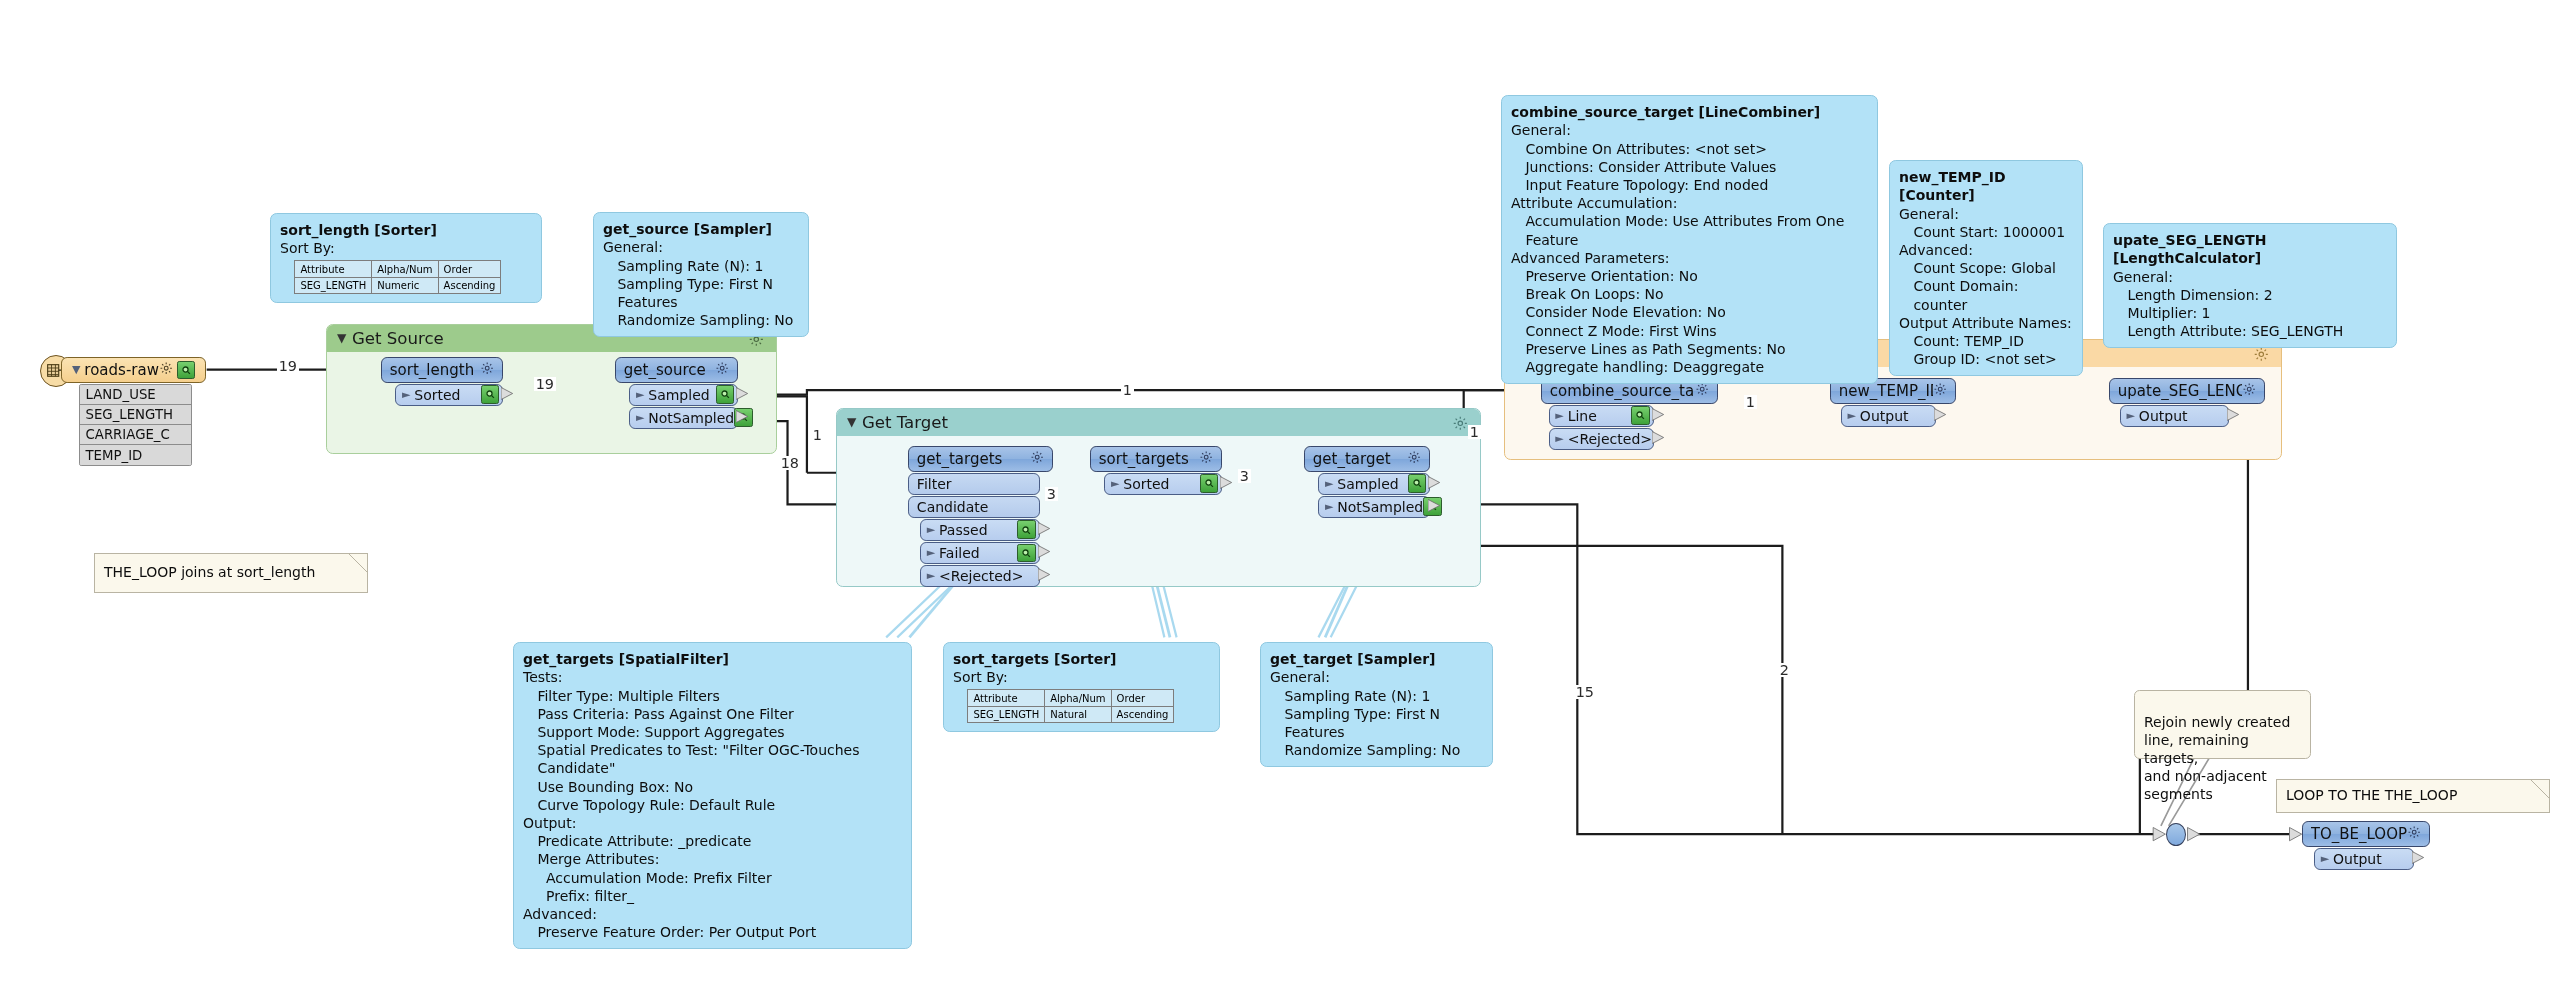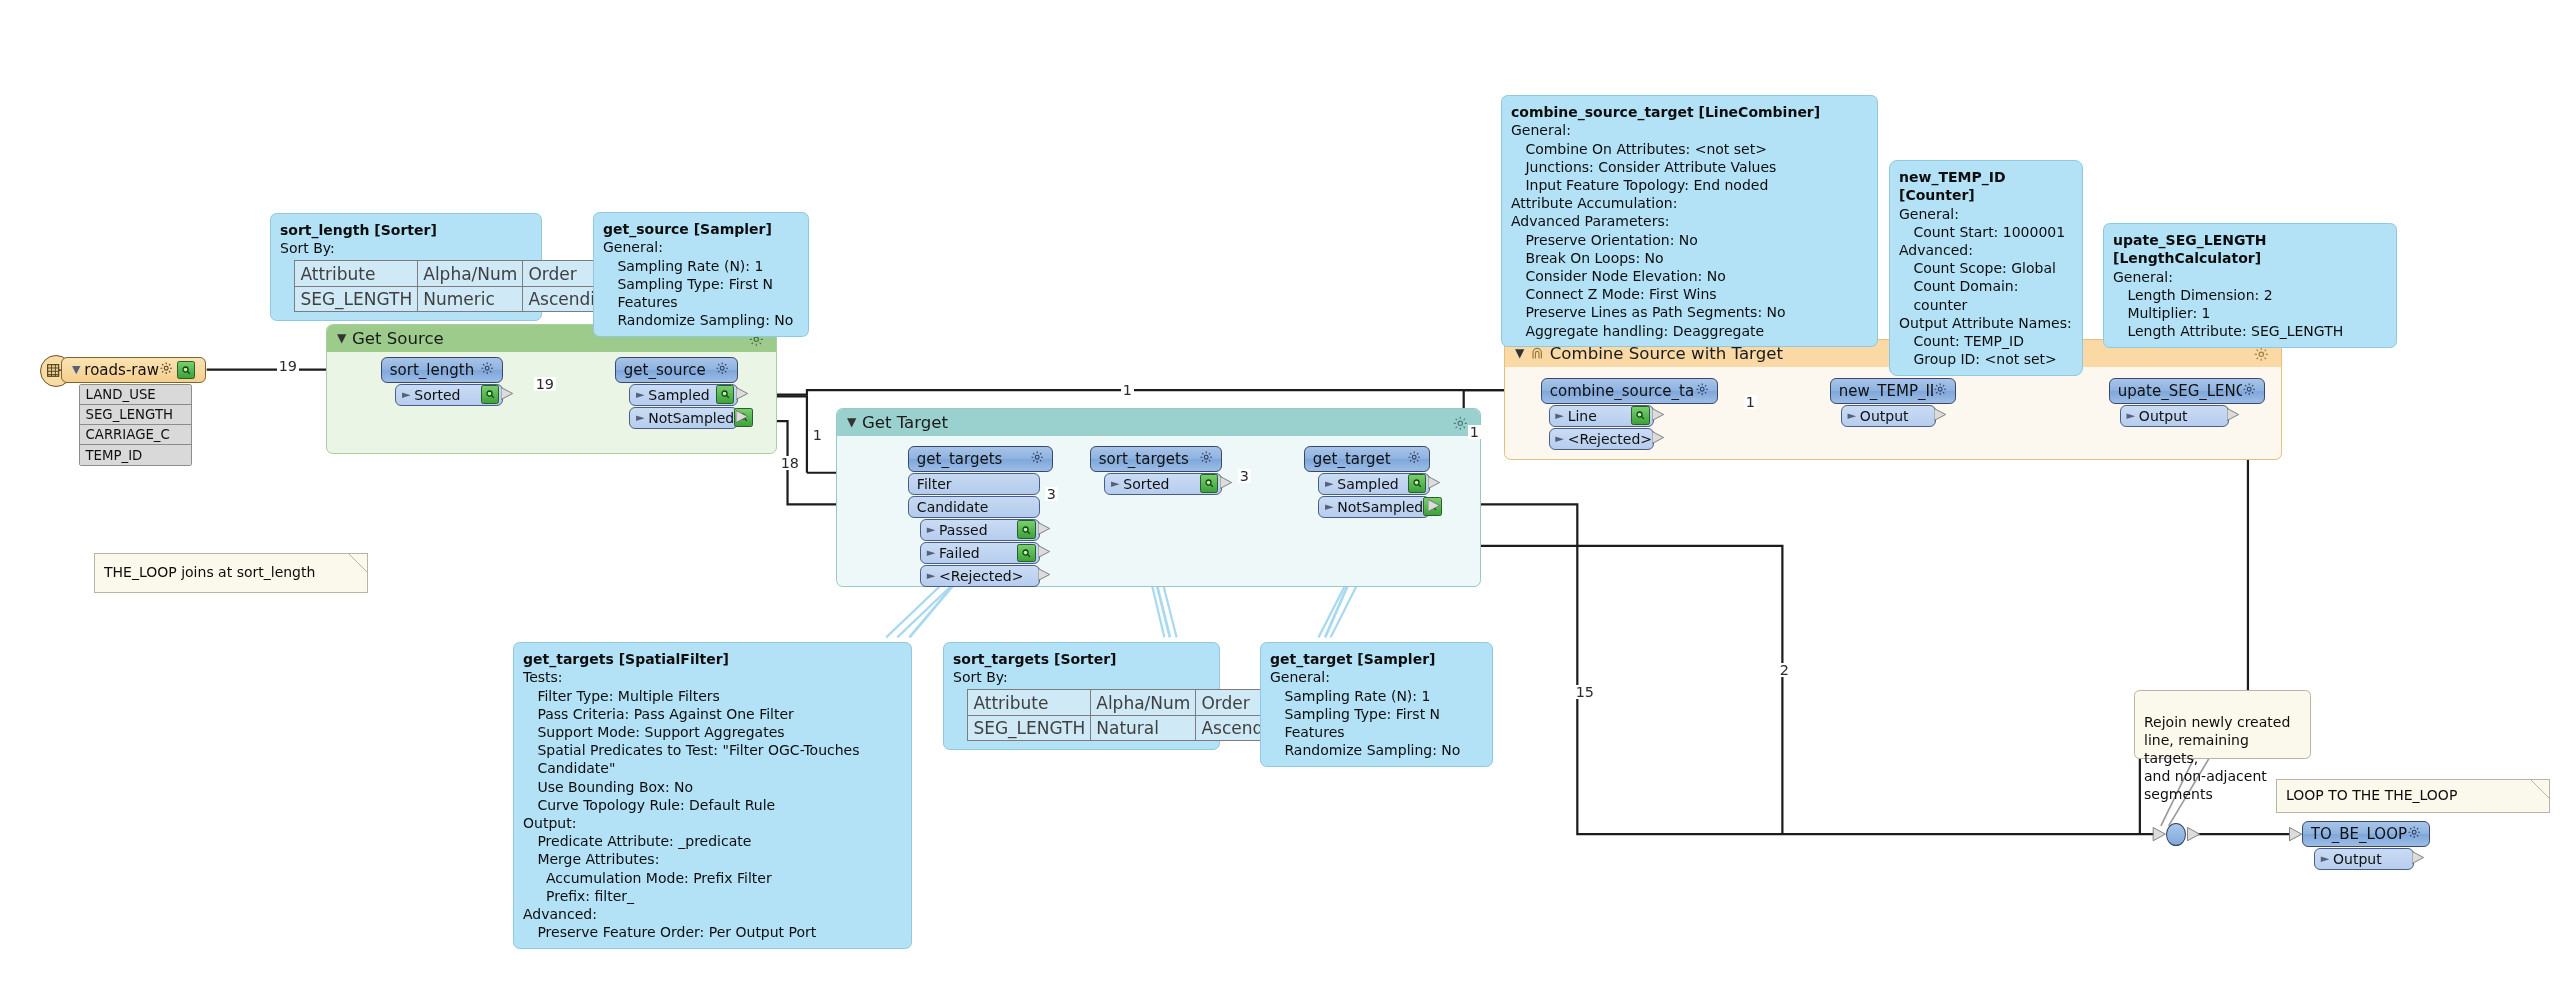--- a/index.html
+++ b/index.html
@@ -97,21 +97,21 @@
     padding:6.7px 9px;font-size:14px;line-height:1.30;color:#0d0d0d;
     box-sizing:border-box;
   }
   .callout .c-title{font-weight:bold;margin-bottom:0.6px;}
   .callout .l0{margin-left:0px;}
   .callout .l1{margin-left:14.4px;}
   .callout .l2{margin-left:23px;}
 
   
   .ptable{border-collapse:collapse;margin:2.8px 0 1.1px 14.4px;background:#cfe9f6;}
-  .ptable td{border:0.6px solid #7d7d7d;padding:1.1px 5px;font-size:17px;color:#404040;white-space:nowrap;}
+  .ptable td{border:0.6px solid #7d7d7d;padding:1.1px 5px;font-size:10px;color:#000000;white-space:nowrap;}
 
   
   .note{
     position:absolute;background:#fbf8ec;border:0.6px solid #b9b4a3;
     font-size:14px;line-height:1.28;color:#0d0d0d;
     padding:5px 9px;box-sizing:border-box;
   }
   .note.fold{
     background:
       linear-gradient(225deg, transparent 0 12.2px, #b9b4a3 12.2px 13.3px, #fbf8ec 13.3px) ,
@@ -624,30 +624,31 @@
     <div class="l1">Randomize Sampling: No</div>
   </div>
 
   <div class="callout" style="left:1501px;top:82px;width:377px;margin-top:13px;">
     <div class="c-title">combine_source_target [LineCombiner]</div>
     <div class="l0">General:</div>
     <div class="l1">Combine On Attributes: &lt;not set&gt;</div>
     <div class="l1">Junctions: Consider Attribute Values</div>
     <div class="l1">Input Feature Topology: End noded</div>
     <div class="l0">Attribute Accumulation:</div>
+    <div class="l1">Accumulation Mode: Use Attributes From One Feature</div>
     <div class="l0">Advanced Parameters:</div>
     <div class="l1">Preserve Orientation: No</div>
     <div class="l1">Break On Loops: No</div>
     <div class="l1">Consider Node Elevation: No</div>
     <div class="l1">Connect Z Mode: First Wins</div>
     <div class="l1">Preserve Lines as Path Segments: No</div>
     <div class="l1">Aggregate handling: Deaggregate</div>
   </div>
 
-  <div class="callout" style="left:1889px;top:160px;width:194px;border-radius:8px;">
+  <div class="callout" style="left:1889px;top:160px;width:194px;">
     <div class="c-title">new_TEMP_ID [Counter]</div>
     <div class="l0">General:</div>
     <div class="l1">Count Start: 1000001</div>
     <div class="l0">Advanced:</div>
     <div class="l1">Count Scope: Global</div>
     <div class="l1">Count Domain: counter</div>
     <div class="l0">Output Attribute Names:</div>
     <div class="l1">Count: TEMP_ID</div>
     <div class="l1">Group ID: &lt;not set&gt;</div>
   </div>

